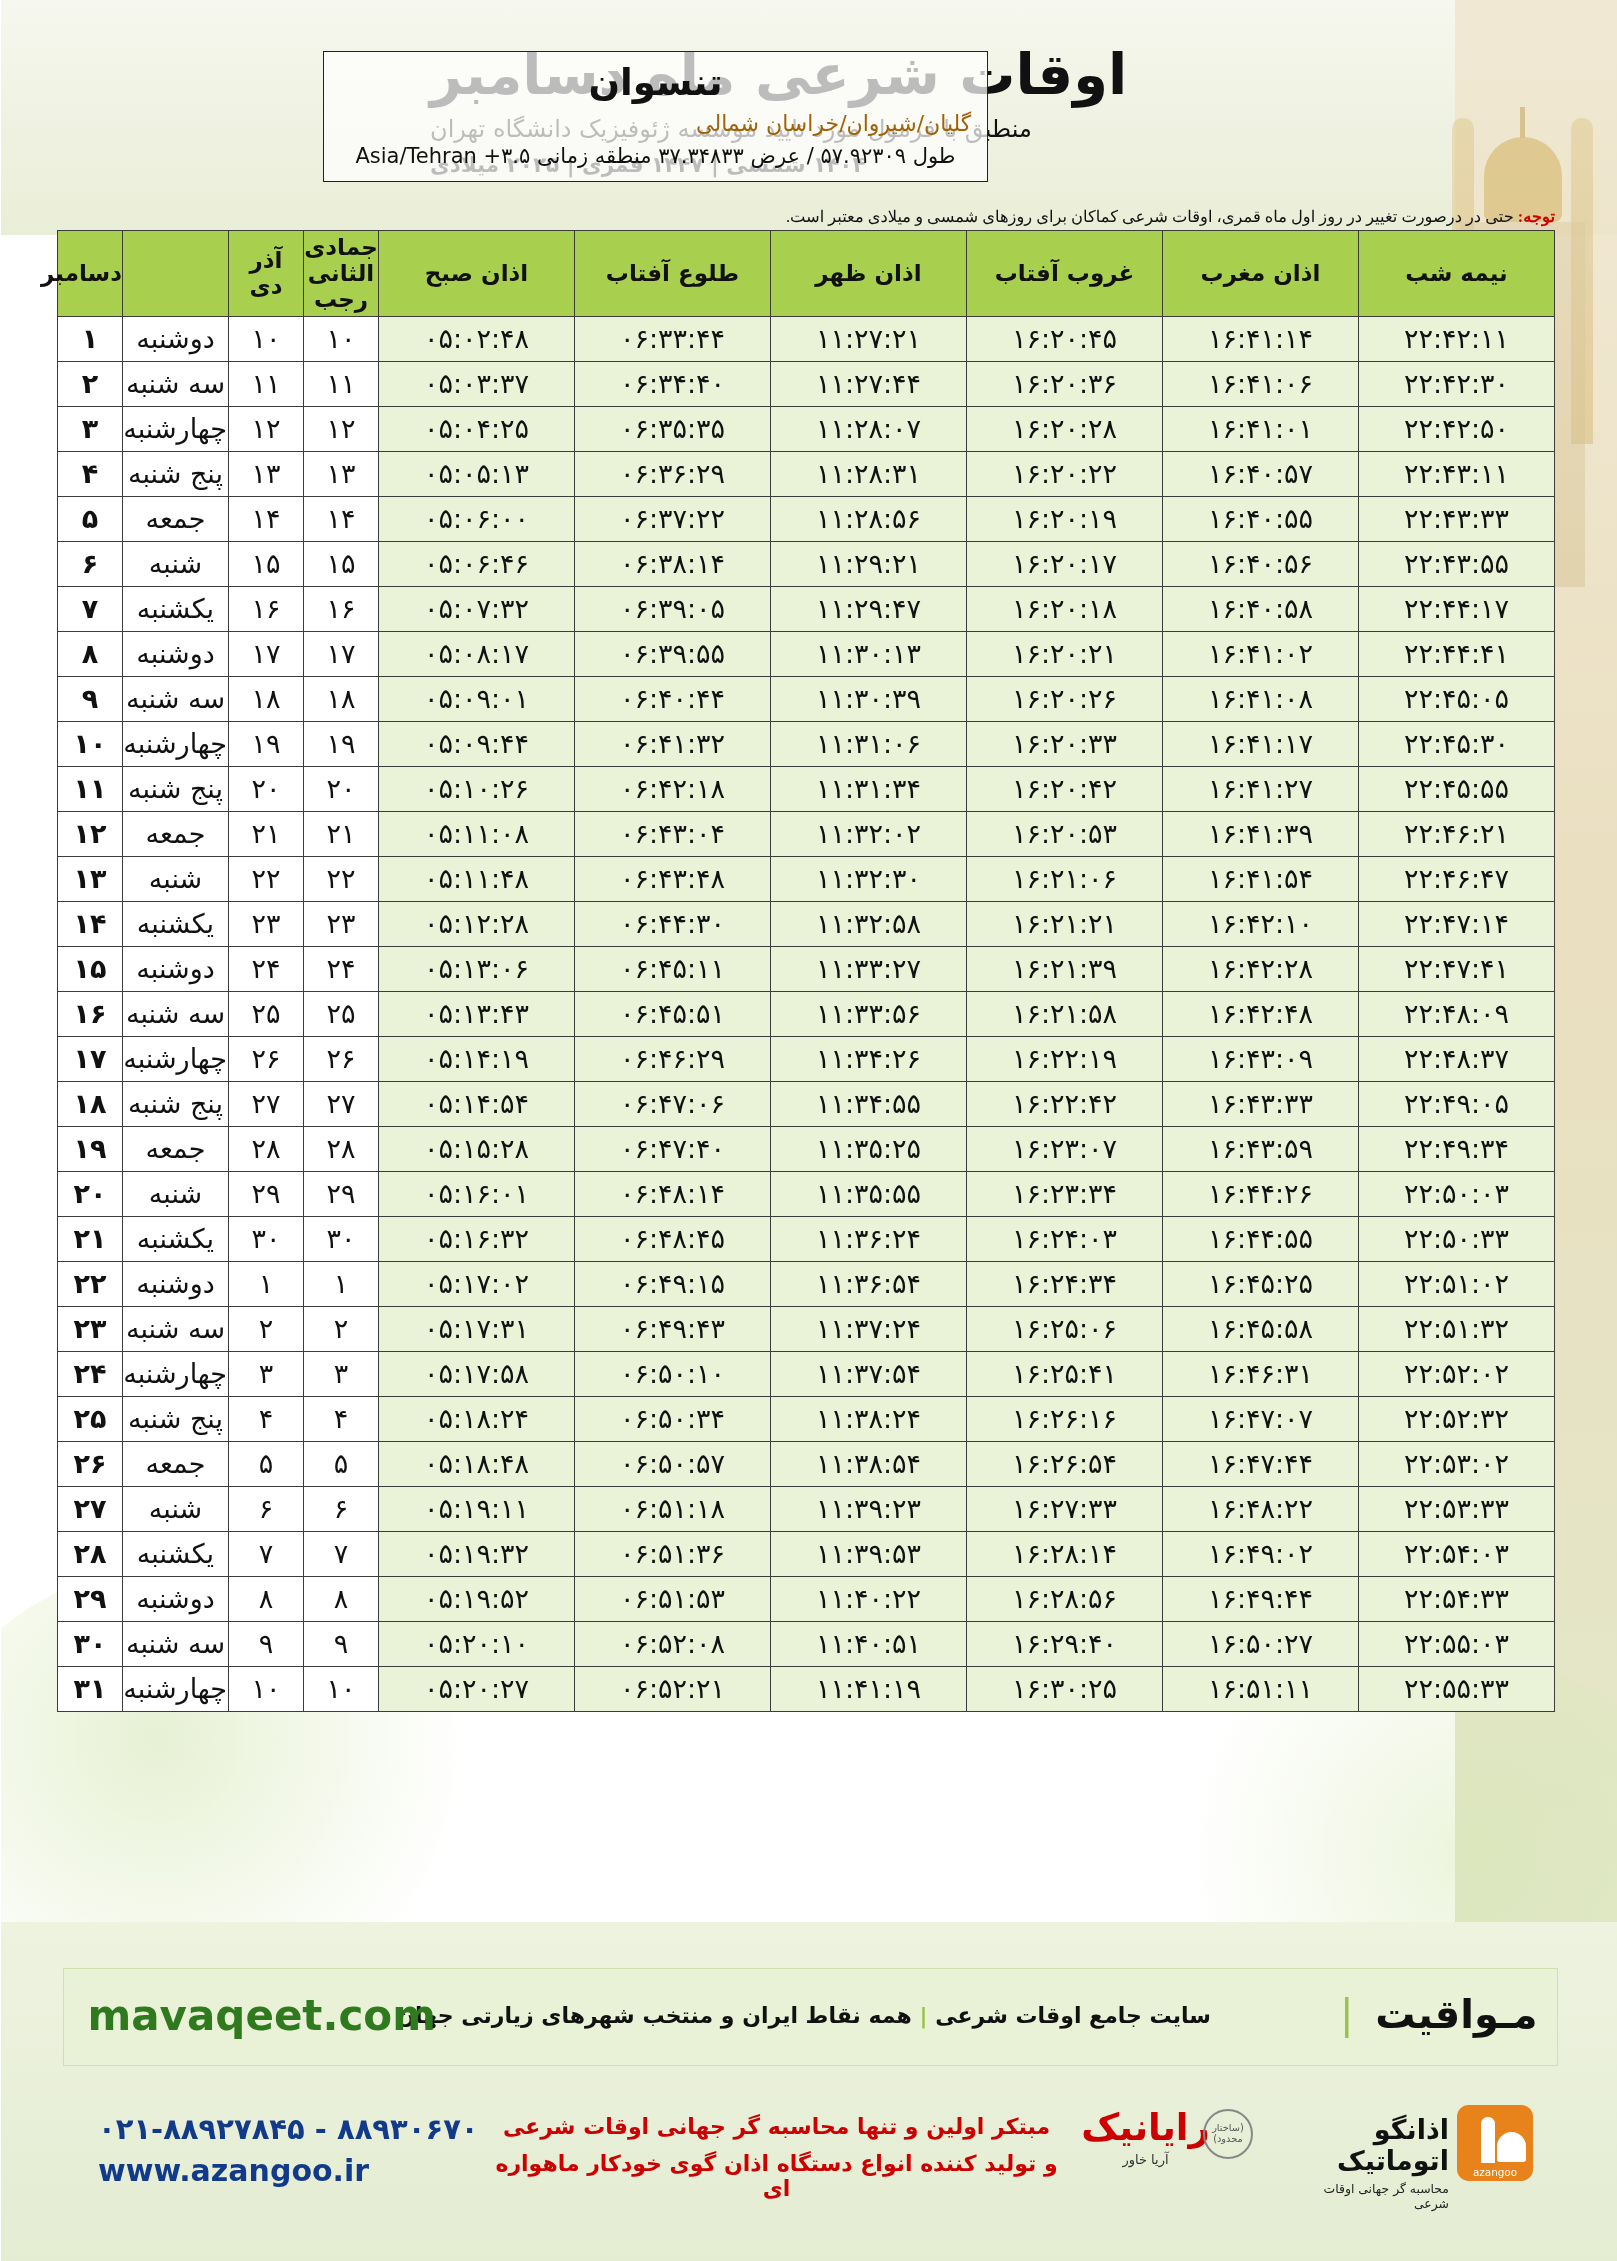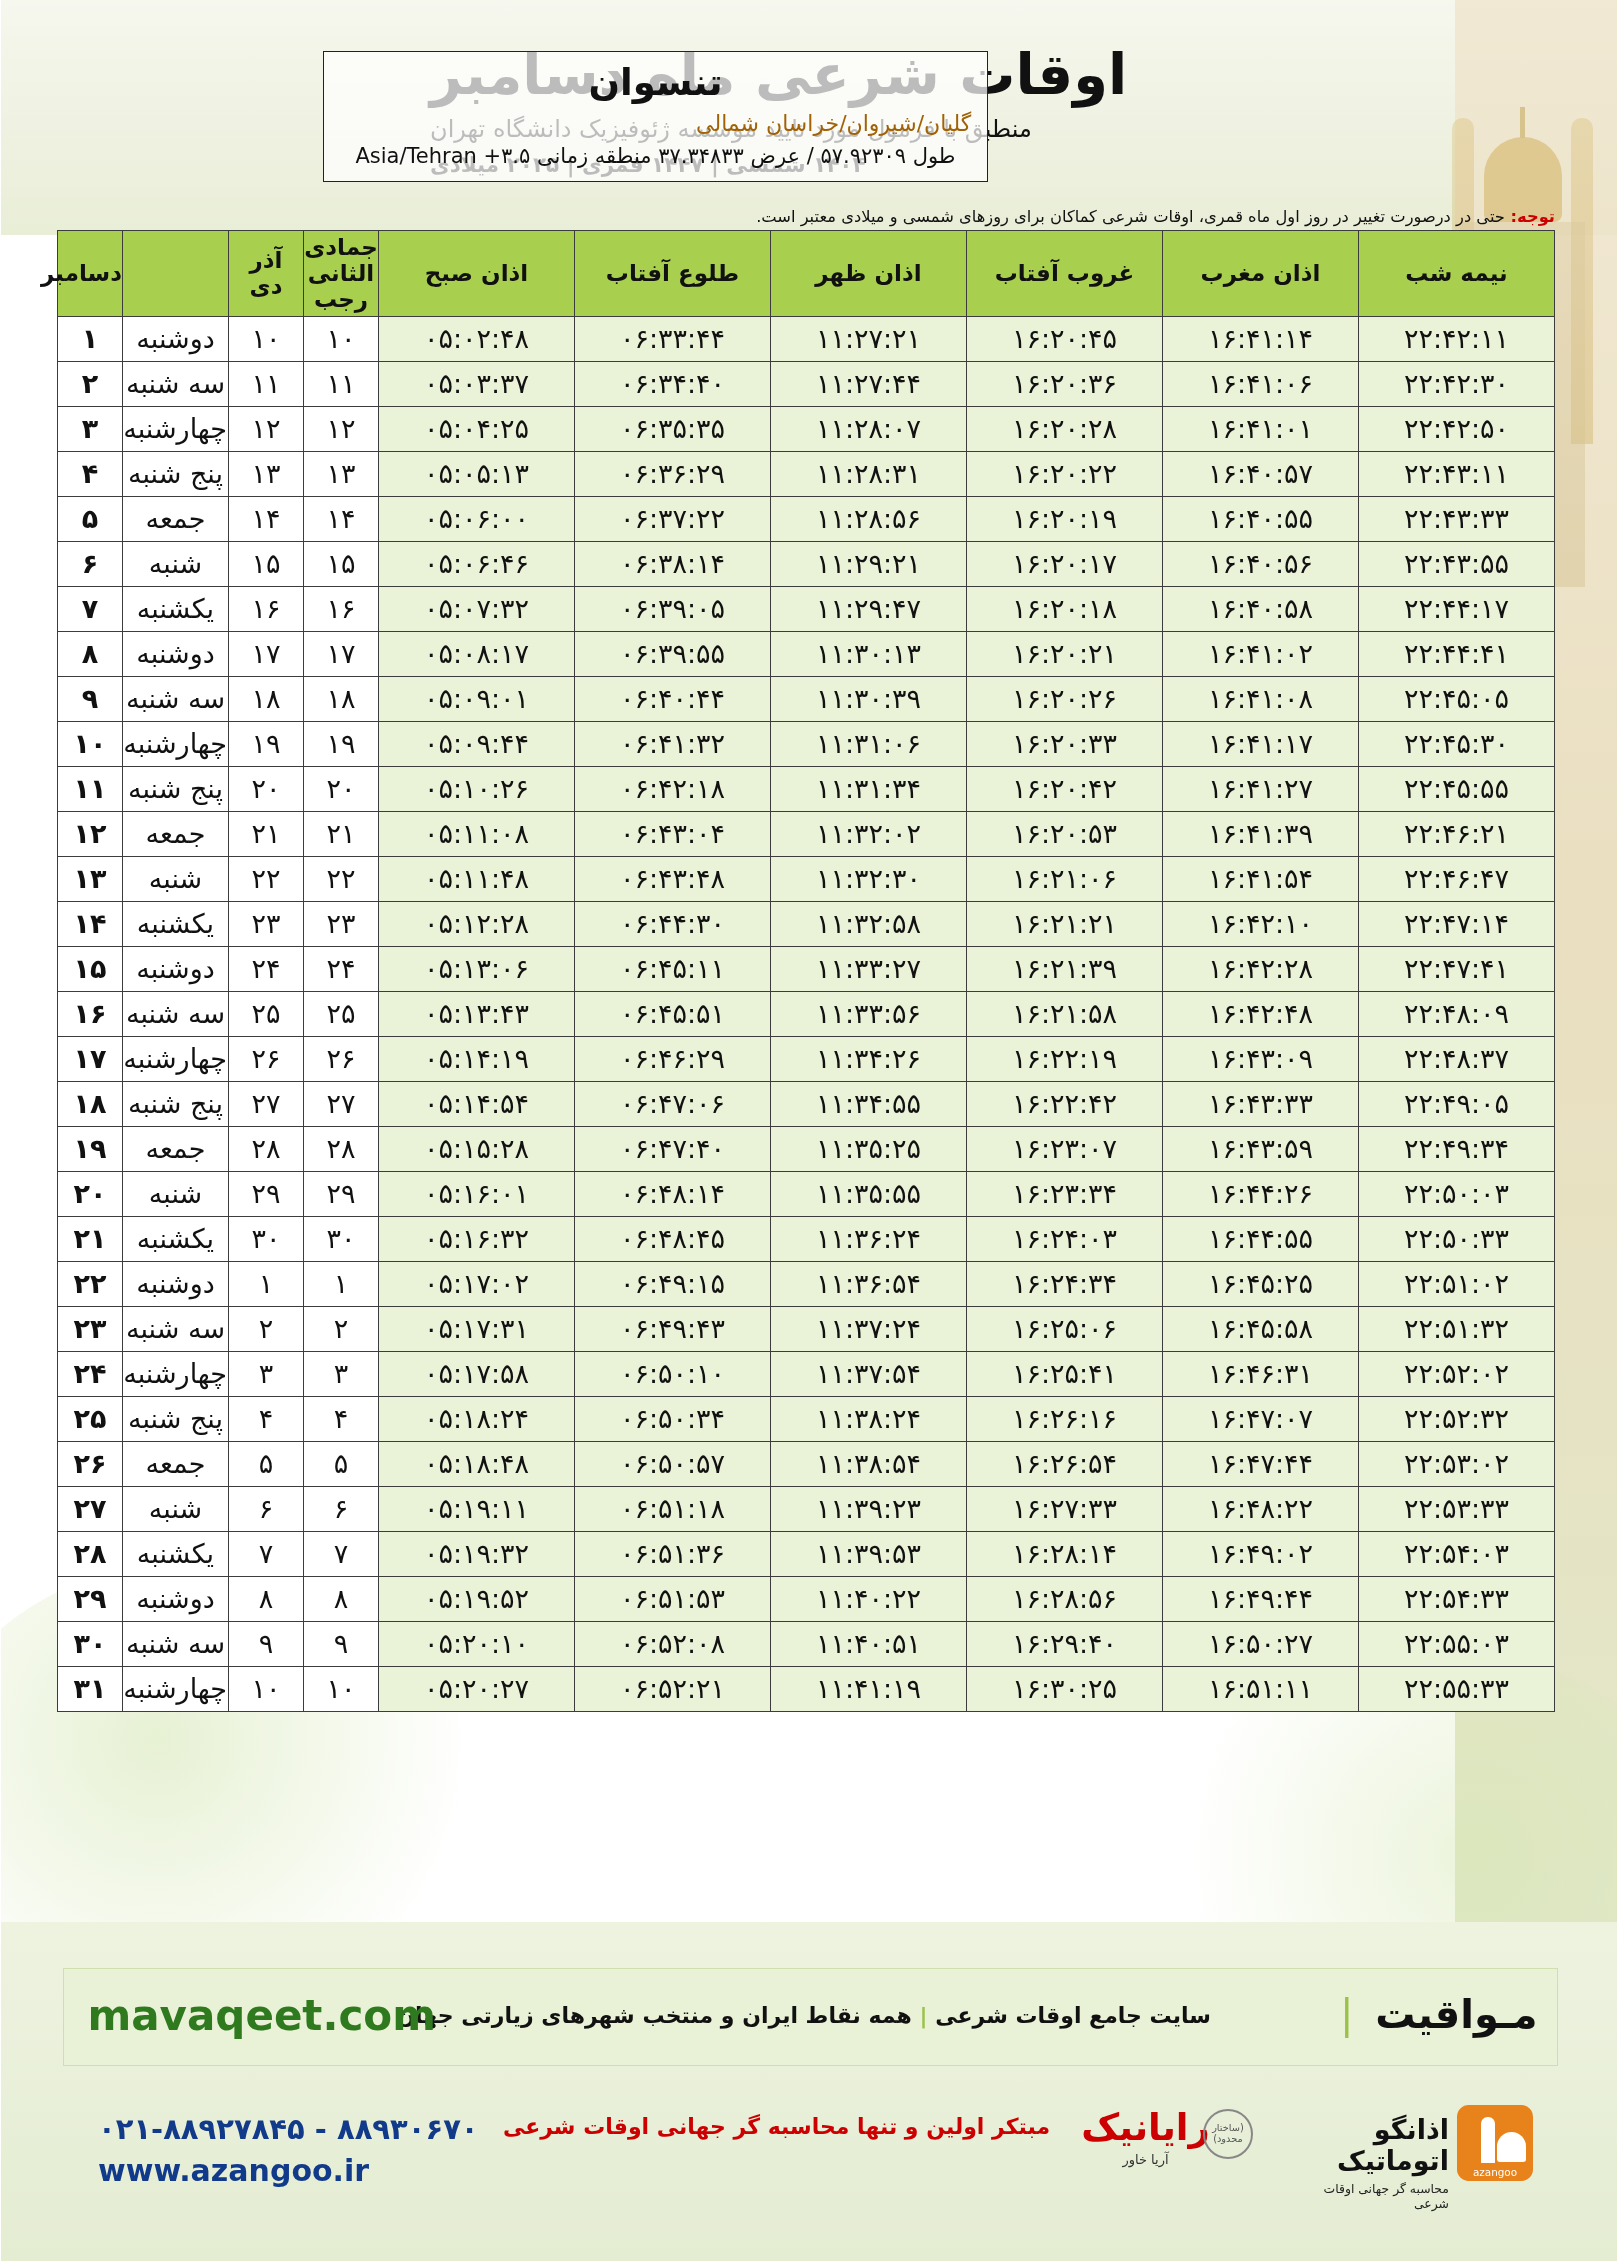--- a/index.html
+++ b/index.html
@@ -92,21 +92,21 @@
     position: absolute; left: 0; top: 0; width: 665px;
     border: 1.3px solid #222; background: rgba(255,255,255,.72);
     padding: 11.7px 15.7px 13px 15.7px; box-sizing: border-box;
   }
   .city-name { font-size: 37px; font-weight: bold; text-align: center; color: #111; line-height: 1.1; }
   .city-sub { font-size: 22px; text-align: right; color: #a16207; margin-top: 7px; }
   .city-coord { font-size: 21px; text-align: center; color: #111; margin-top: 7.8px; }
 
   .note-line {
     position: absolute; top: 207px; right: 63px; width: 1494px;
-    font-size: 16.3px; color: #111; text-align: right; font-weight: bold;
+    font-size: 16.3px; color: #111; text-align: right; font-weight: bold; font-family: Liberation Serif, serif;
   }
   .note-line .note-lbl { color: #cc0000; }
   .note-line .note-txt { font-weight: normal; }
 
   
   .table-wrap {
     position: absolute; top: 230px; right: 63px; width: 1495px;
   }
   table.times {
     border-collapse: collapse; width: 1495px;
@@ -692,20 +692,21 @@
     <span class="sep">|</span>
     <span>همه نقاط ایران و منتخب شهرهای زیارتی جهان</span>
   </div>
   <div class="brand-url">mavaqeet.com</div>
 </div>
 
 <div class="footer-bottom">
   <div class="f-phone">۰۲۱-۸۸۹۲۷۸۴۵ - ۸۸۹۳۰۶۷۰</div>
   <div class="f-web">www.azangoo.ir</div>
   <div class="f-red1">مبتکر اولین و تنها محاسبه گر جهانی اوقات شرعی</div>
+  <div class="f-red2">و تولید کننده انواع دستگاه اذان گوی خودکار ماهواره ای</div>
 
   <div class="logo-rayanik">
     <div class="r-badge">(ساختار محدود)</div>
     <div class="r-name">رایانیک</div>
     <div class="r-sub">آریا خاور</div>
   </div>
 
   <div class="logo-azangoo">
     <div class="a-icon">
       <div class="minaret"></div>

